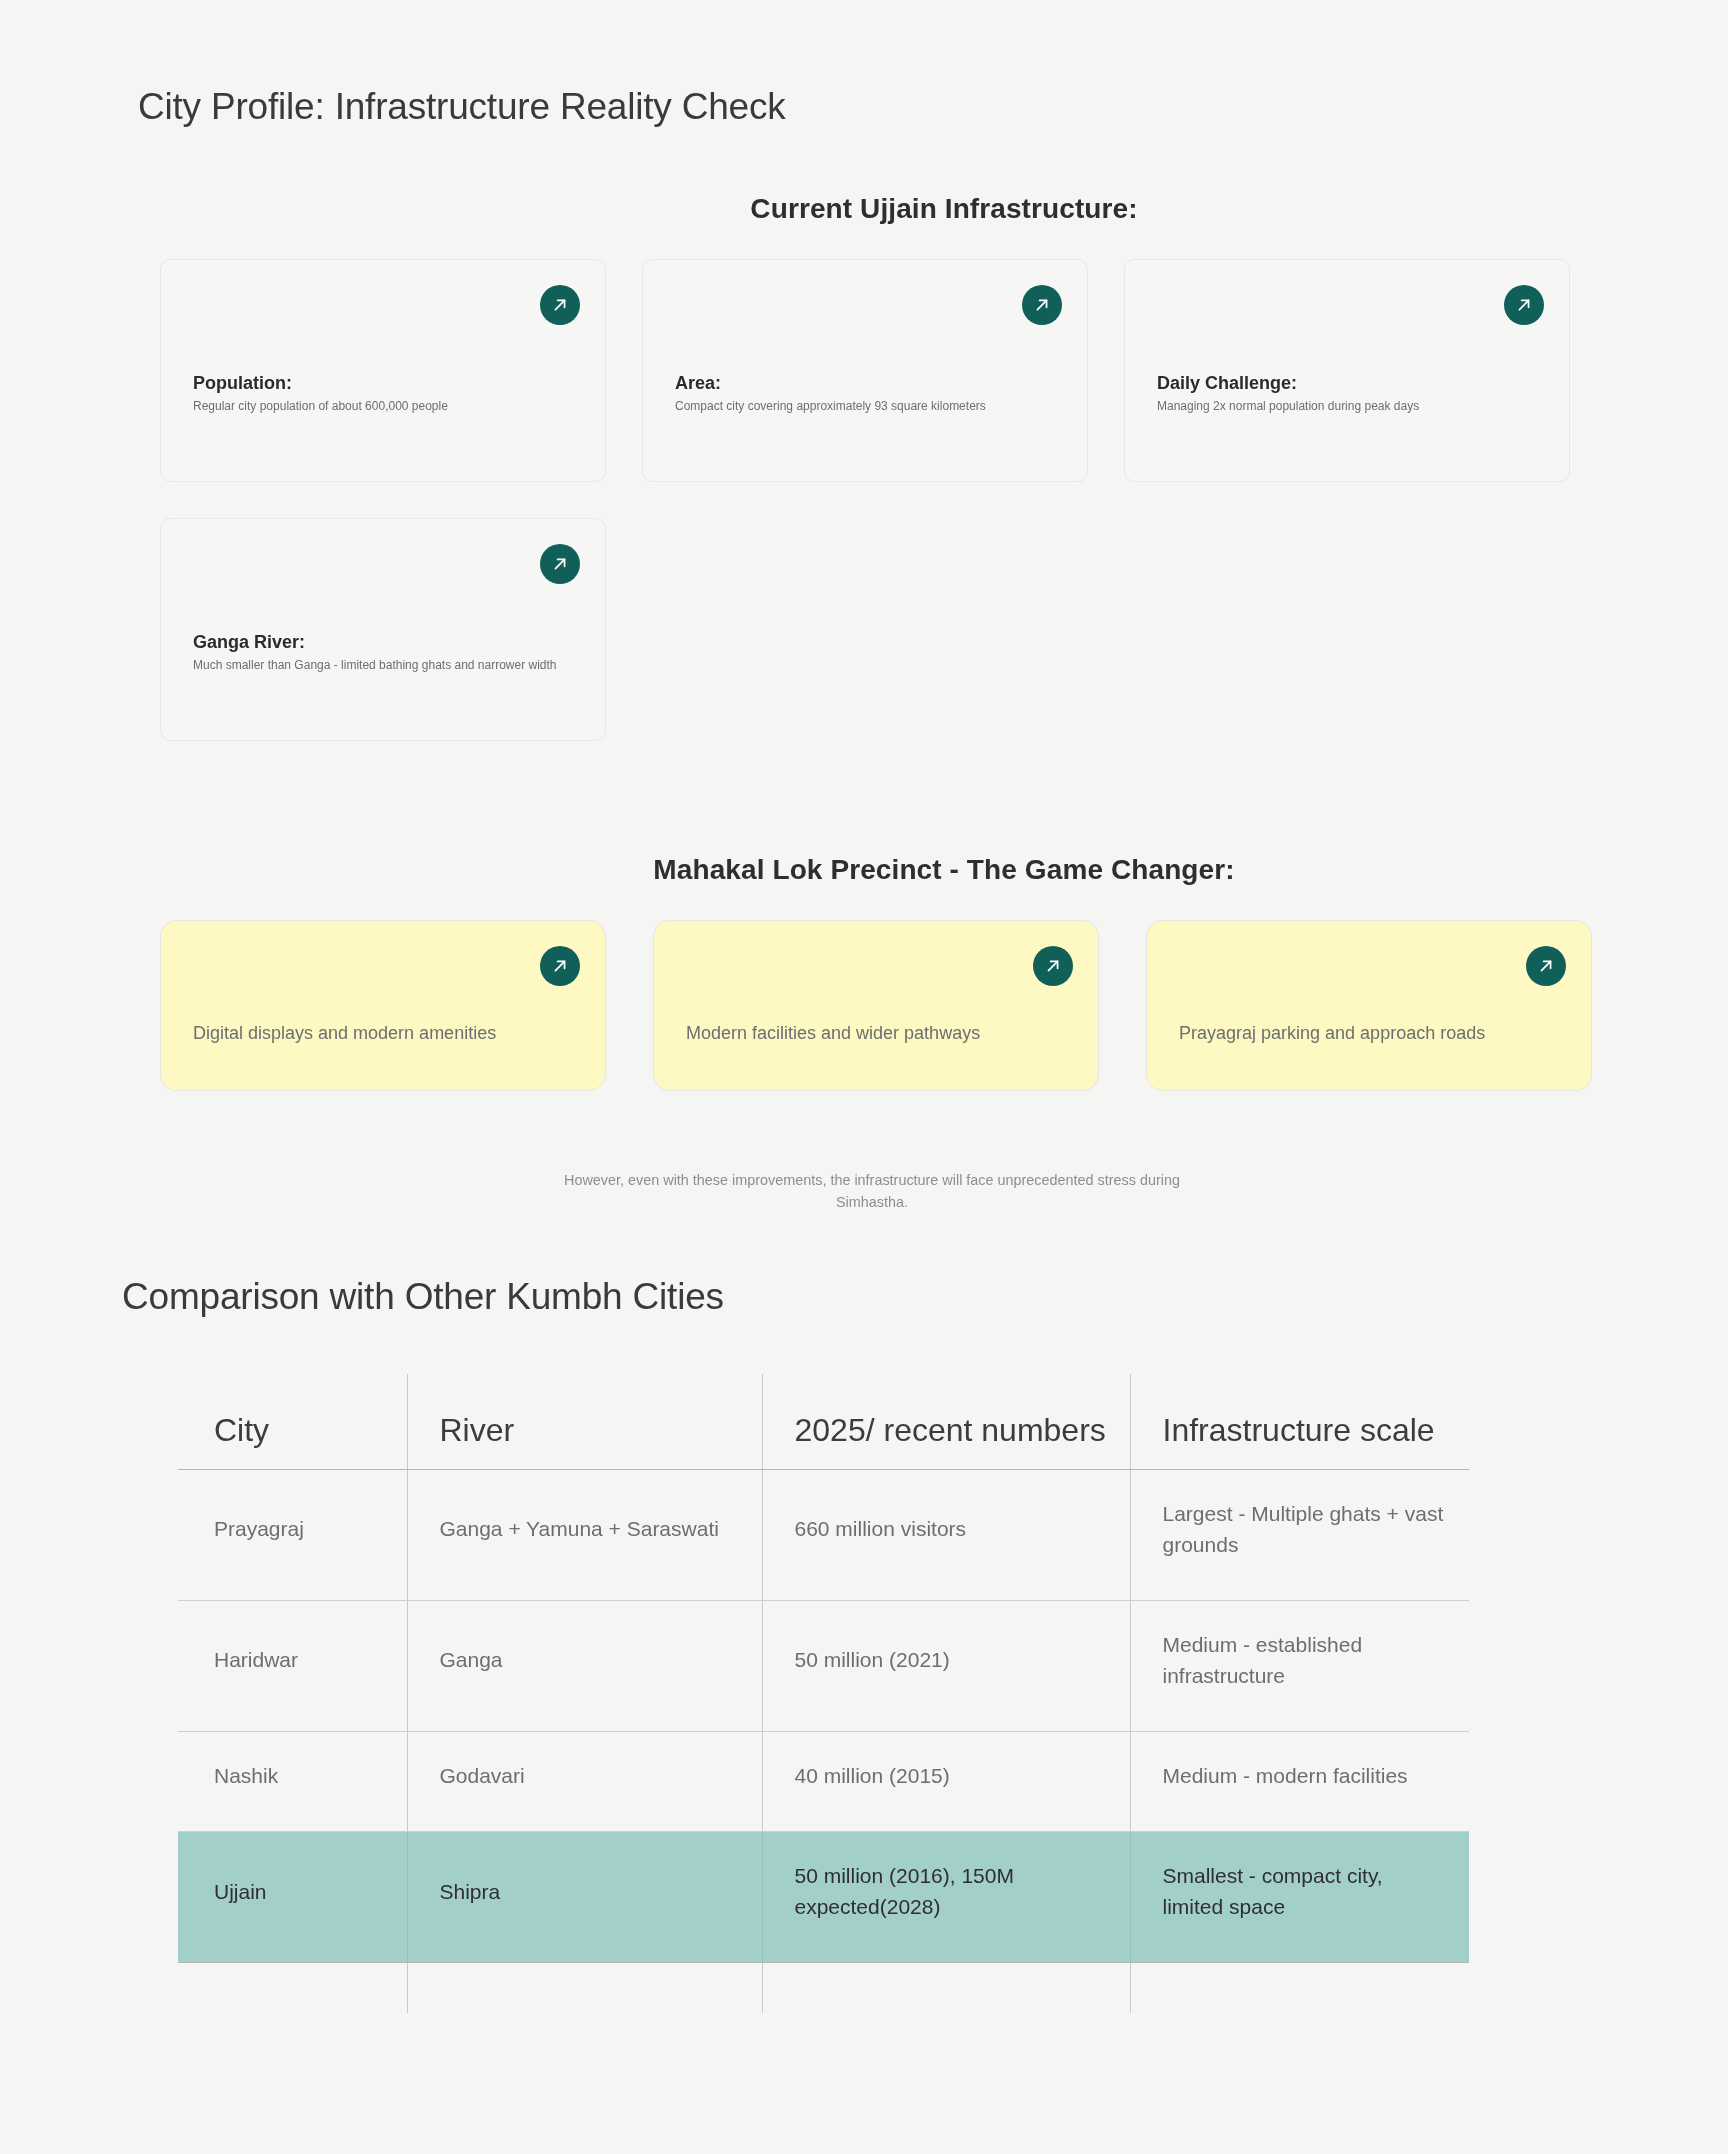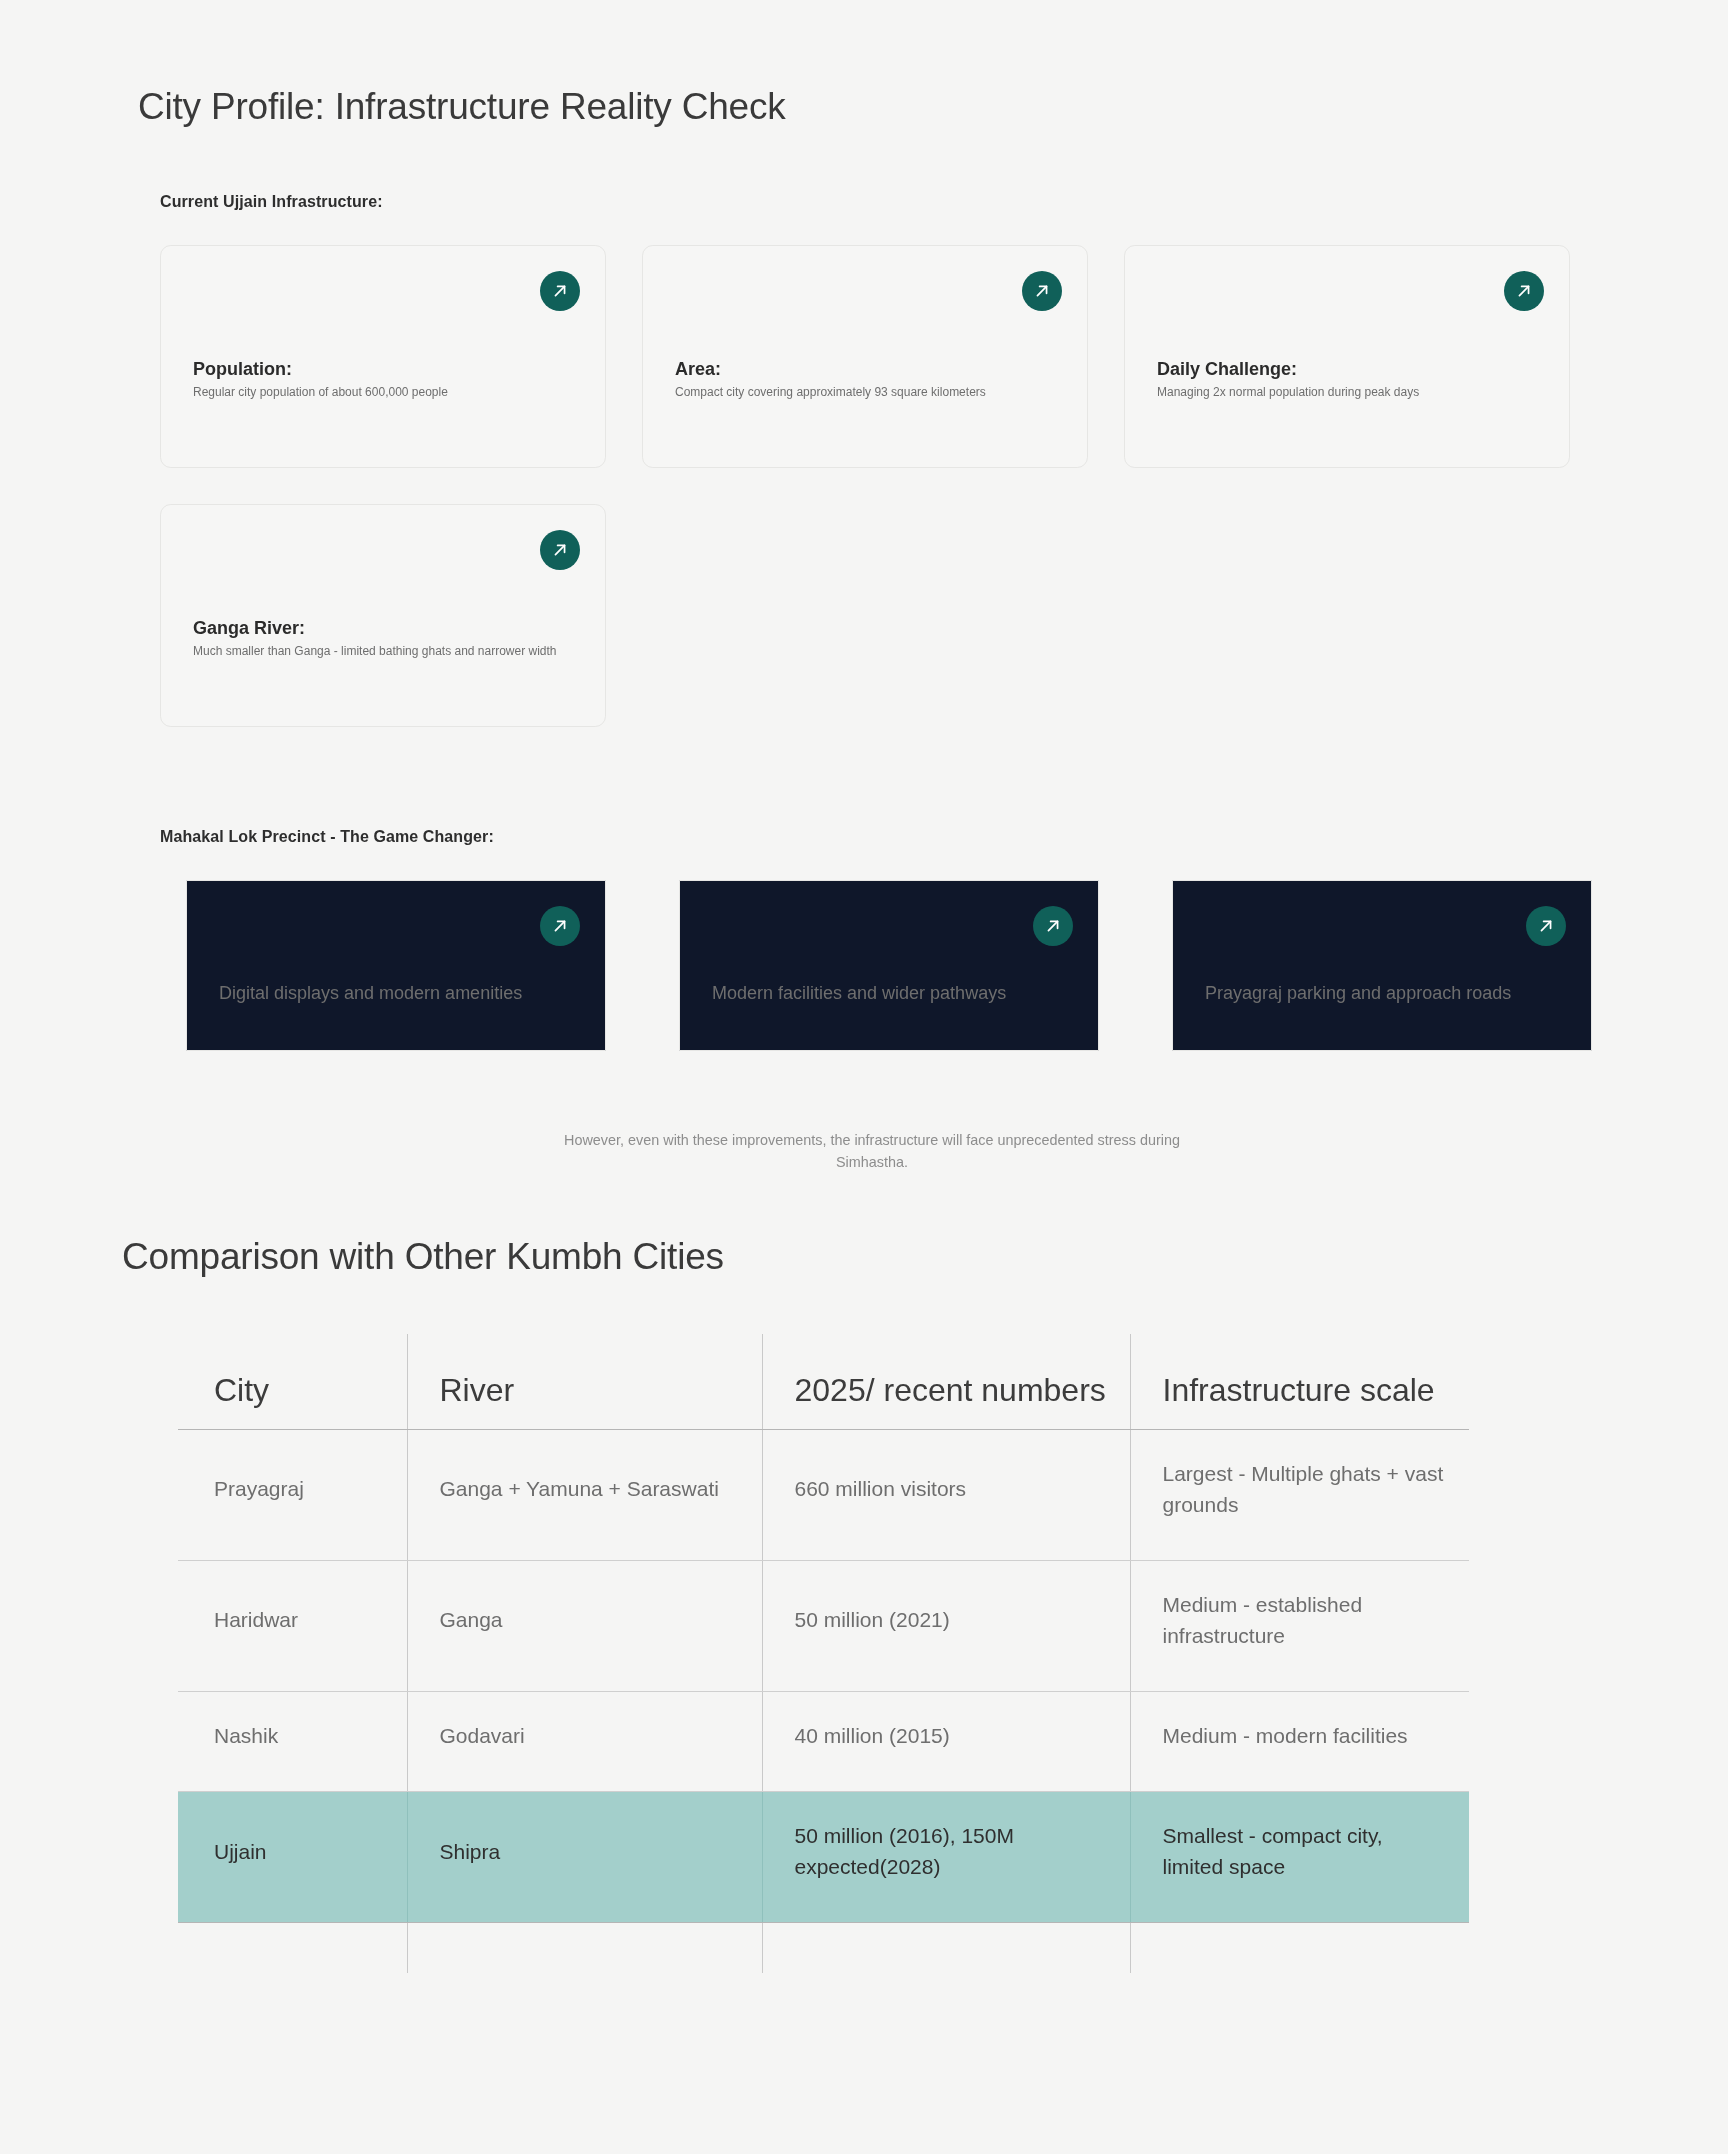--- a/index.html
+++ b/index.html
@@ -20,25 +20,26 @@
 
   .main-title {
     font-size: 37px;
     font-weight: 400;
     color: #3a3a3a;
     letter-spacing: -0.2px;
     margin: 0 0 65px 122px;
   }
 
   .sub-head {
-    font-size: 16px;
+    font-size: 28px;
     font-weight: 700;
     color: #2e2e2e;
-    margin: 0 0 34px 144px;
+    margin: 12px 0 34px 144px;
     letter-spacing: 0.1px;
+    text-align: center;
   }
 
   .card-grid {
     display: grid;
     grid-template-columns: repeat(3, 446px);
     column-gap: 47px;
     row-gap: 34px;
     margin: 0 0 0 144px;
     width: 1440px;
     gap: 36px;
@@ -89,26 +90,25 @@
   .simple-grid {
     display: grid;
     grid-template-columns: repeat(3, 446px);
     column-gap: 47px;
     margin: 0 0 0 144px;
     width: 1440px;
   }
 
   .simple-card {
     position: relative;
-    background: #0f172a;
+    background: #fef9c3;
     border: 0.9px solid #e6e6e4;
-    border-radius: 1px;
+    border-radius: 17px;
     min-height: 171px;
     padding: 99px 32px 27px 32px;
-    margin-left: 26px;
   }
 
   .simple-card .card-text { font-size: 18px; }
 
   .spacer-lg { height: 101px; }
 
   .note {
     width: 684px;
     margin: 79px auto 0 auto;
     text-align: center;

